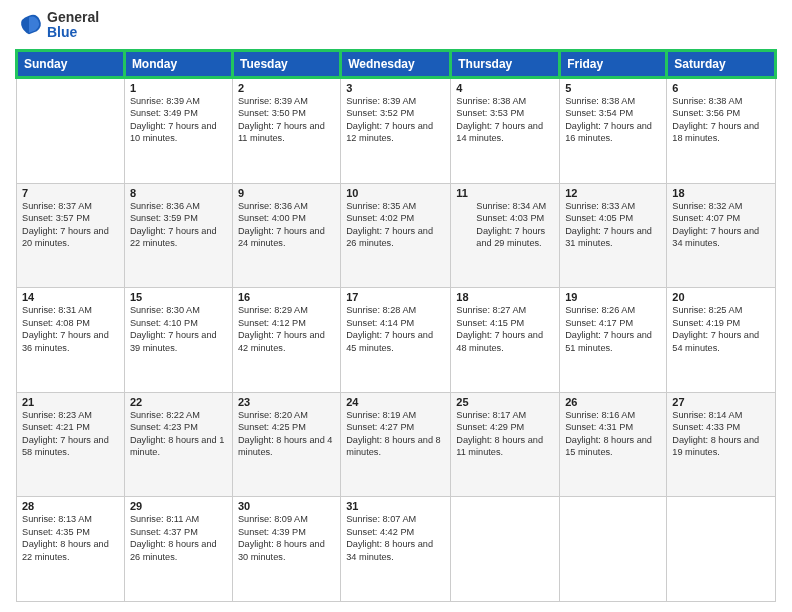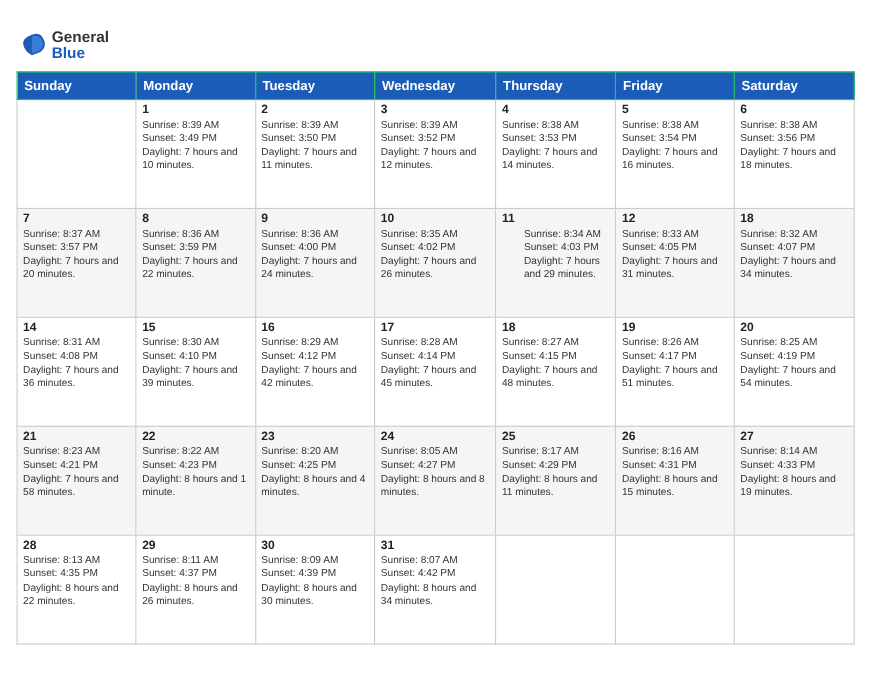--- a/index.html
+++ b/index.html
@@ -6,21 +6,21 @@
     body {
       font-family: Arial, sans-serif;
       background: #fff;
       width: 792px;
       height: 612px;
       overflow: hidden;
     }
     .page {
       width: 792px;
       height: 612px;
-      padding: 26px 15px;
+      padding: 10px 15px;
       display: flex;
       flex-direction: column;
     }
     .header {
       display: flex;
       justify-content: space-between;
       align-items: flex-start;
       margin-bottom: 8px;
     }
     .logo {
@@ -66,21 +66,21 @@
       flex: 1;
       font-size: 10px;
     }
     .calendar-table thead tr th {
       background: #1a5cb8;
       color: #fff;
       text-align: left;
       padding: 5px 6px;
       font-size: 12px;
       font-weight: bold;
-      border: 1px solid #22c55e;
+      border: 3px solid #22c55e;
     }
     .calendar-table tbody tr td {
       border: 1px solid #ccc;
       vertical-align: top;
       padding: 3px 5px;
       width: 113px;
       min-height: 80px;
       background: #fff;
     }
     .calendar-table tbody tr:nth-child(even) td {
@@ -274,21 +274,21 @@
 Daylight: 8 hours and 1 minute.</div>
           </td>
           <td>
             <div class="day-number">23</div>
             <div class="day-info" style="white-space: pre-line;">Sunrise: 8:20 AM
 Sunset: 4:25 PM
 Daylight: 8 hours and 4 minutes.</div>
           </td>
           <td>
             <div class="day-number">24</div>
-            <div class="day-info" style="white-space: pre-line;">Sunrise: 8:05 AM
+            <div class="day-info" style="white-space: pre-line;">Sunrise: 8:19 AM
 Sunset: 4:27 PM
 Daylight: 8 hours and 8 minutes.</div>
           </td>
           <td>
             <div class="day-number">25</div>
             <div class="day-info" style="white-space: pre-line;">Sunrise: 8:17 AM
 Sunset: 4:29 PM
 Daylight: 8 hours and 11 minutes.</div>
           </td>
           <td>

